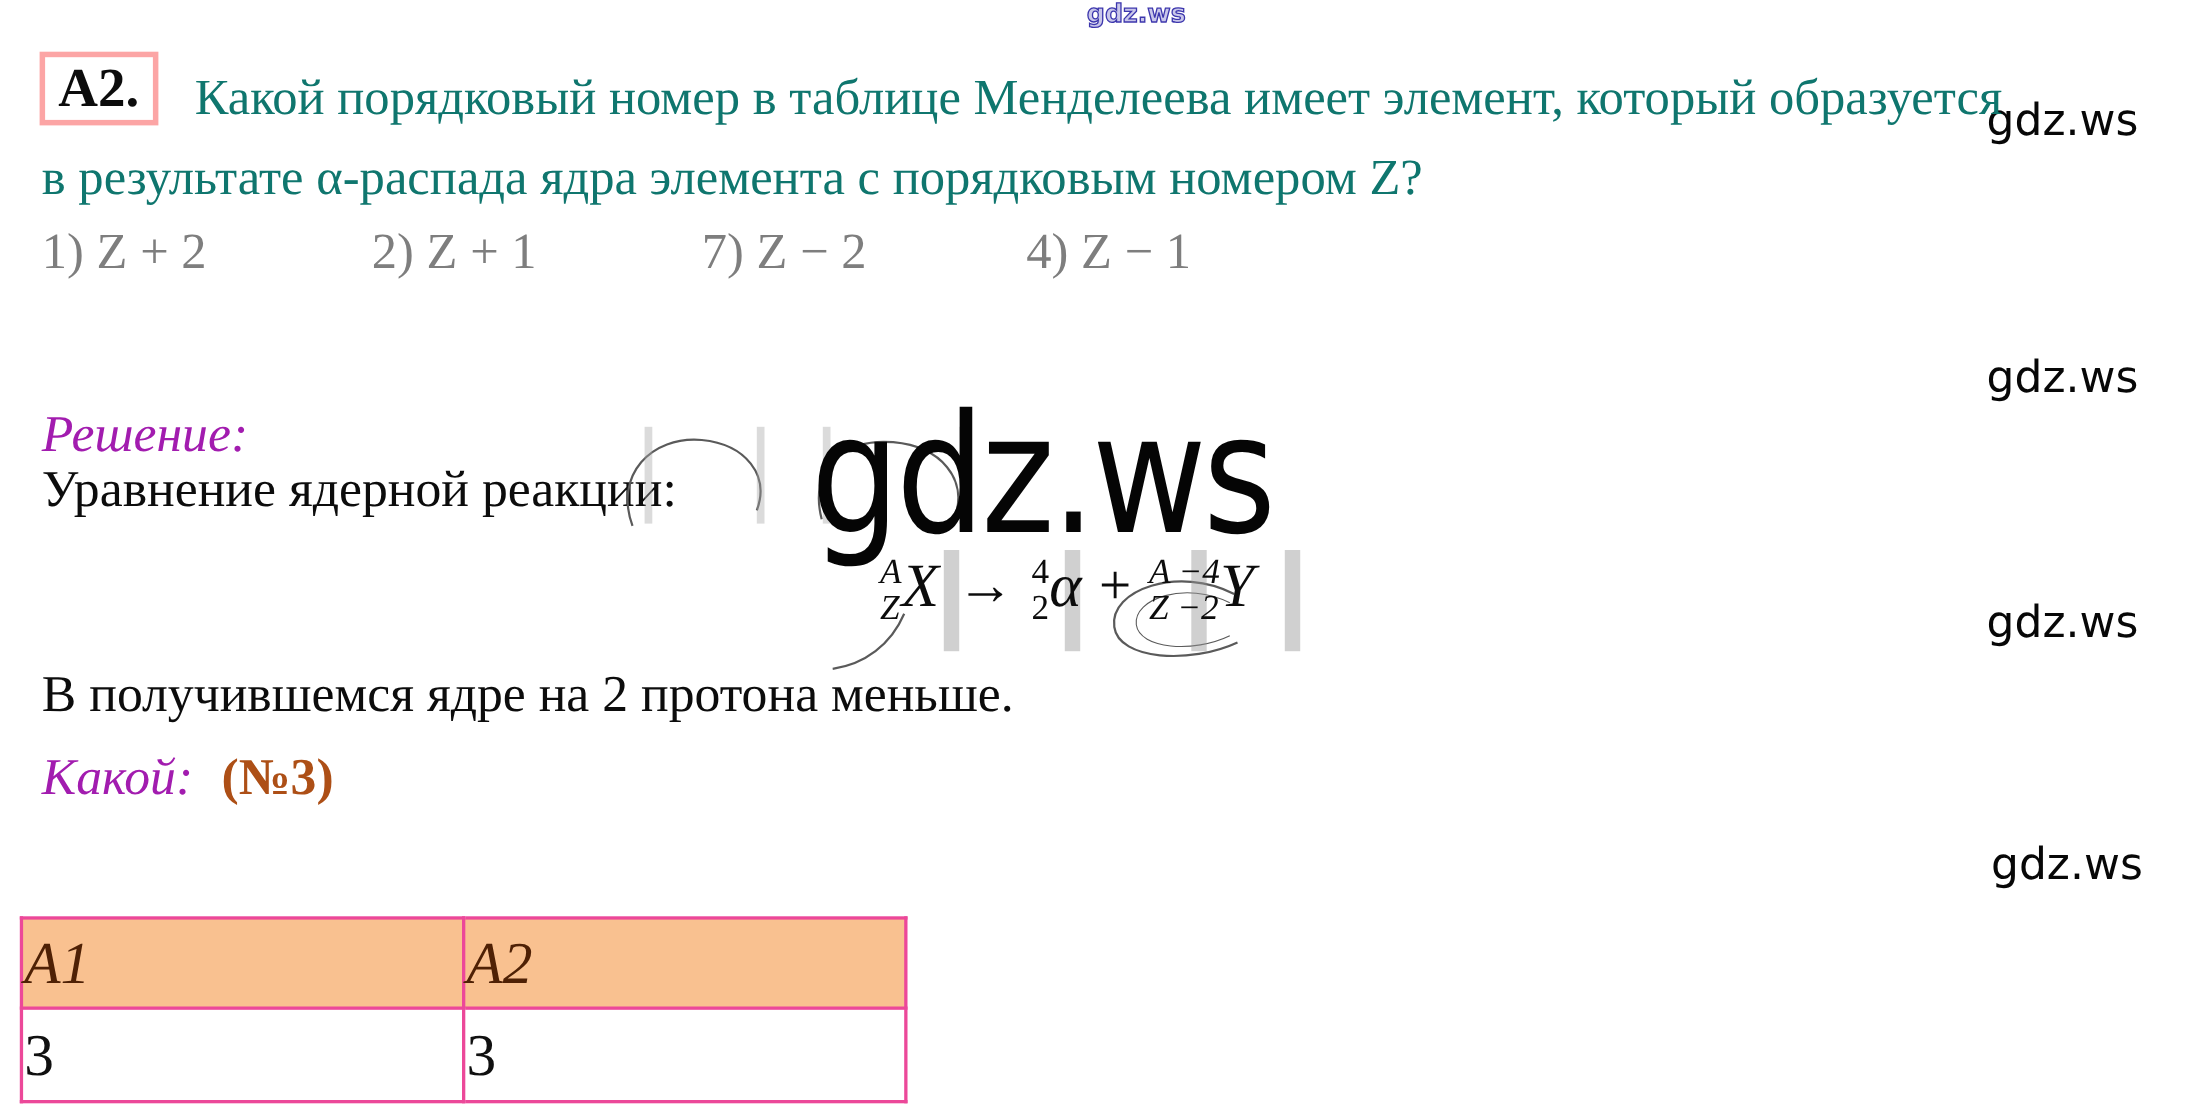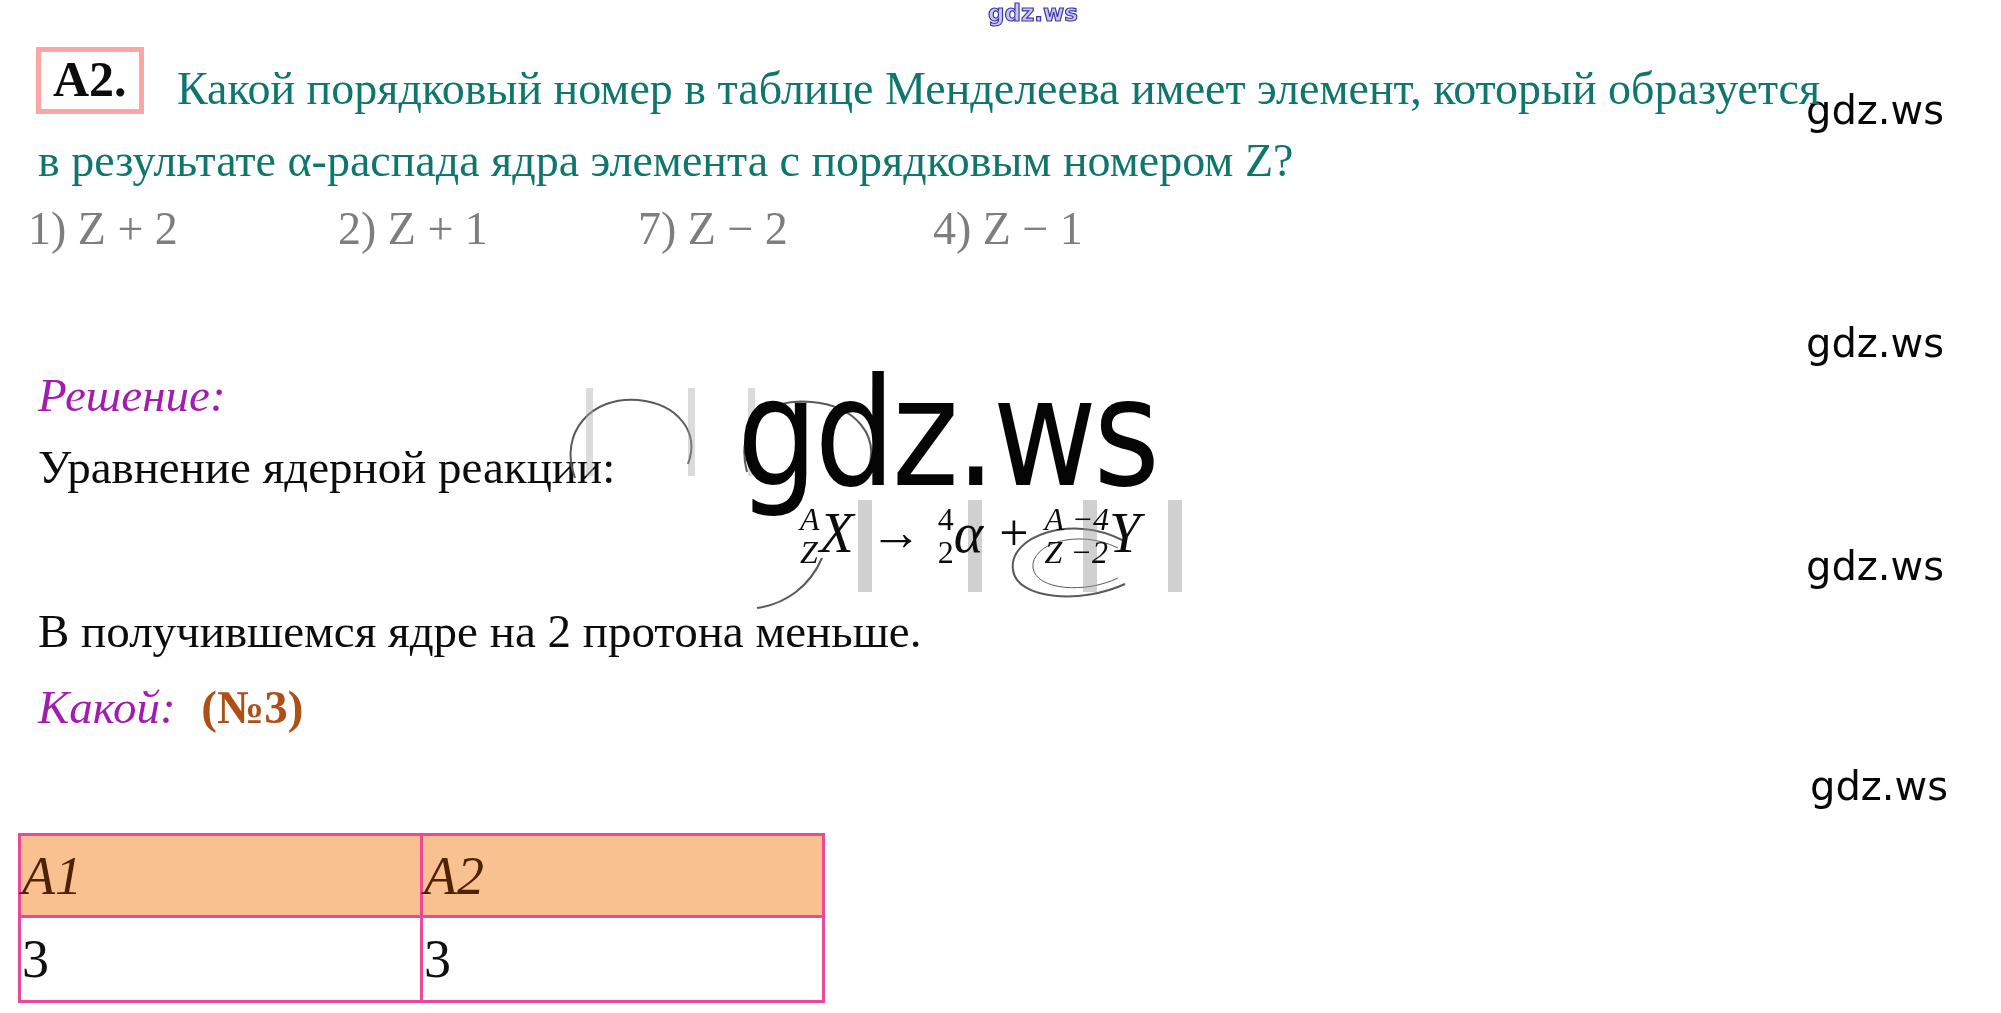--- a/index.html
+++ b/index.html
@@ -53,28 +53,28 @@
 <div class="abs wm-right" style="left:1806px;top:90px;">gdz.ws</div>
 <div class="abs wm-right" style="left:1806px;top:323px;">gdz.ws</div>
 <div class="abs wm-right" style="left:1806px;top:546px;">gdz.ws</div>
 <div class="abs wm-right" style="left:1810px;top:766px;">gdz.ws</div>
 
 <div class="abs problem-box" style="left:36px;top:47px;">А2.</div>
 
 <div class="abs q-text" style="left:177px;top:64px;">Какой порядковый номер в таблице Менделеева имеет элемент, который образуется</div>
 <div class="abs q-text" style="left:38px;top:136px;text-align:center;">в результате α-распада ядра элемента с порядковым номером Z?</div>
 
-<div class="abs opt" style="left:28px;top:204px;text-align:center;">1) Z + 2</div>
+<div class="abs opt" style="left:38px;top:204px;text-align:center;">1) Z + 2</div>
 <div class="abs opt" style="left:338px;top:204px;text-align:center;">2) Z + 1</div>
 <div class="abs opt" style="left:638px;top:204px;">7) Z − 2</div>
 <div class="abs opt" style="left:933px;top:204px;">4) Z − 1</div>
 
 <div class="abs sol-italic" style="left:38px;top:370px;">Решение:</div>
 
-<div class="abs sol-text" style="left:38px;top:442px;z-index:1;">Уравнение ядерной реакции:</div>
+<div class="abs sol-text" style="left:38px;top:420px;z-index:1;">Уравнение ядерной реакции:</div>
 
 <div class="abs wm-big" style="left:737px;top:358px;">gdz.ws</div>
 
 <div class="abs eq" style="left:800px;top:500px;">
   <span class="nstack it">
     <span>A</span>
     <span>Z</span>
   </span>
   <span class="sym">X</span>
   <span class="op">→</span>

